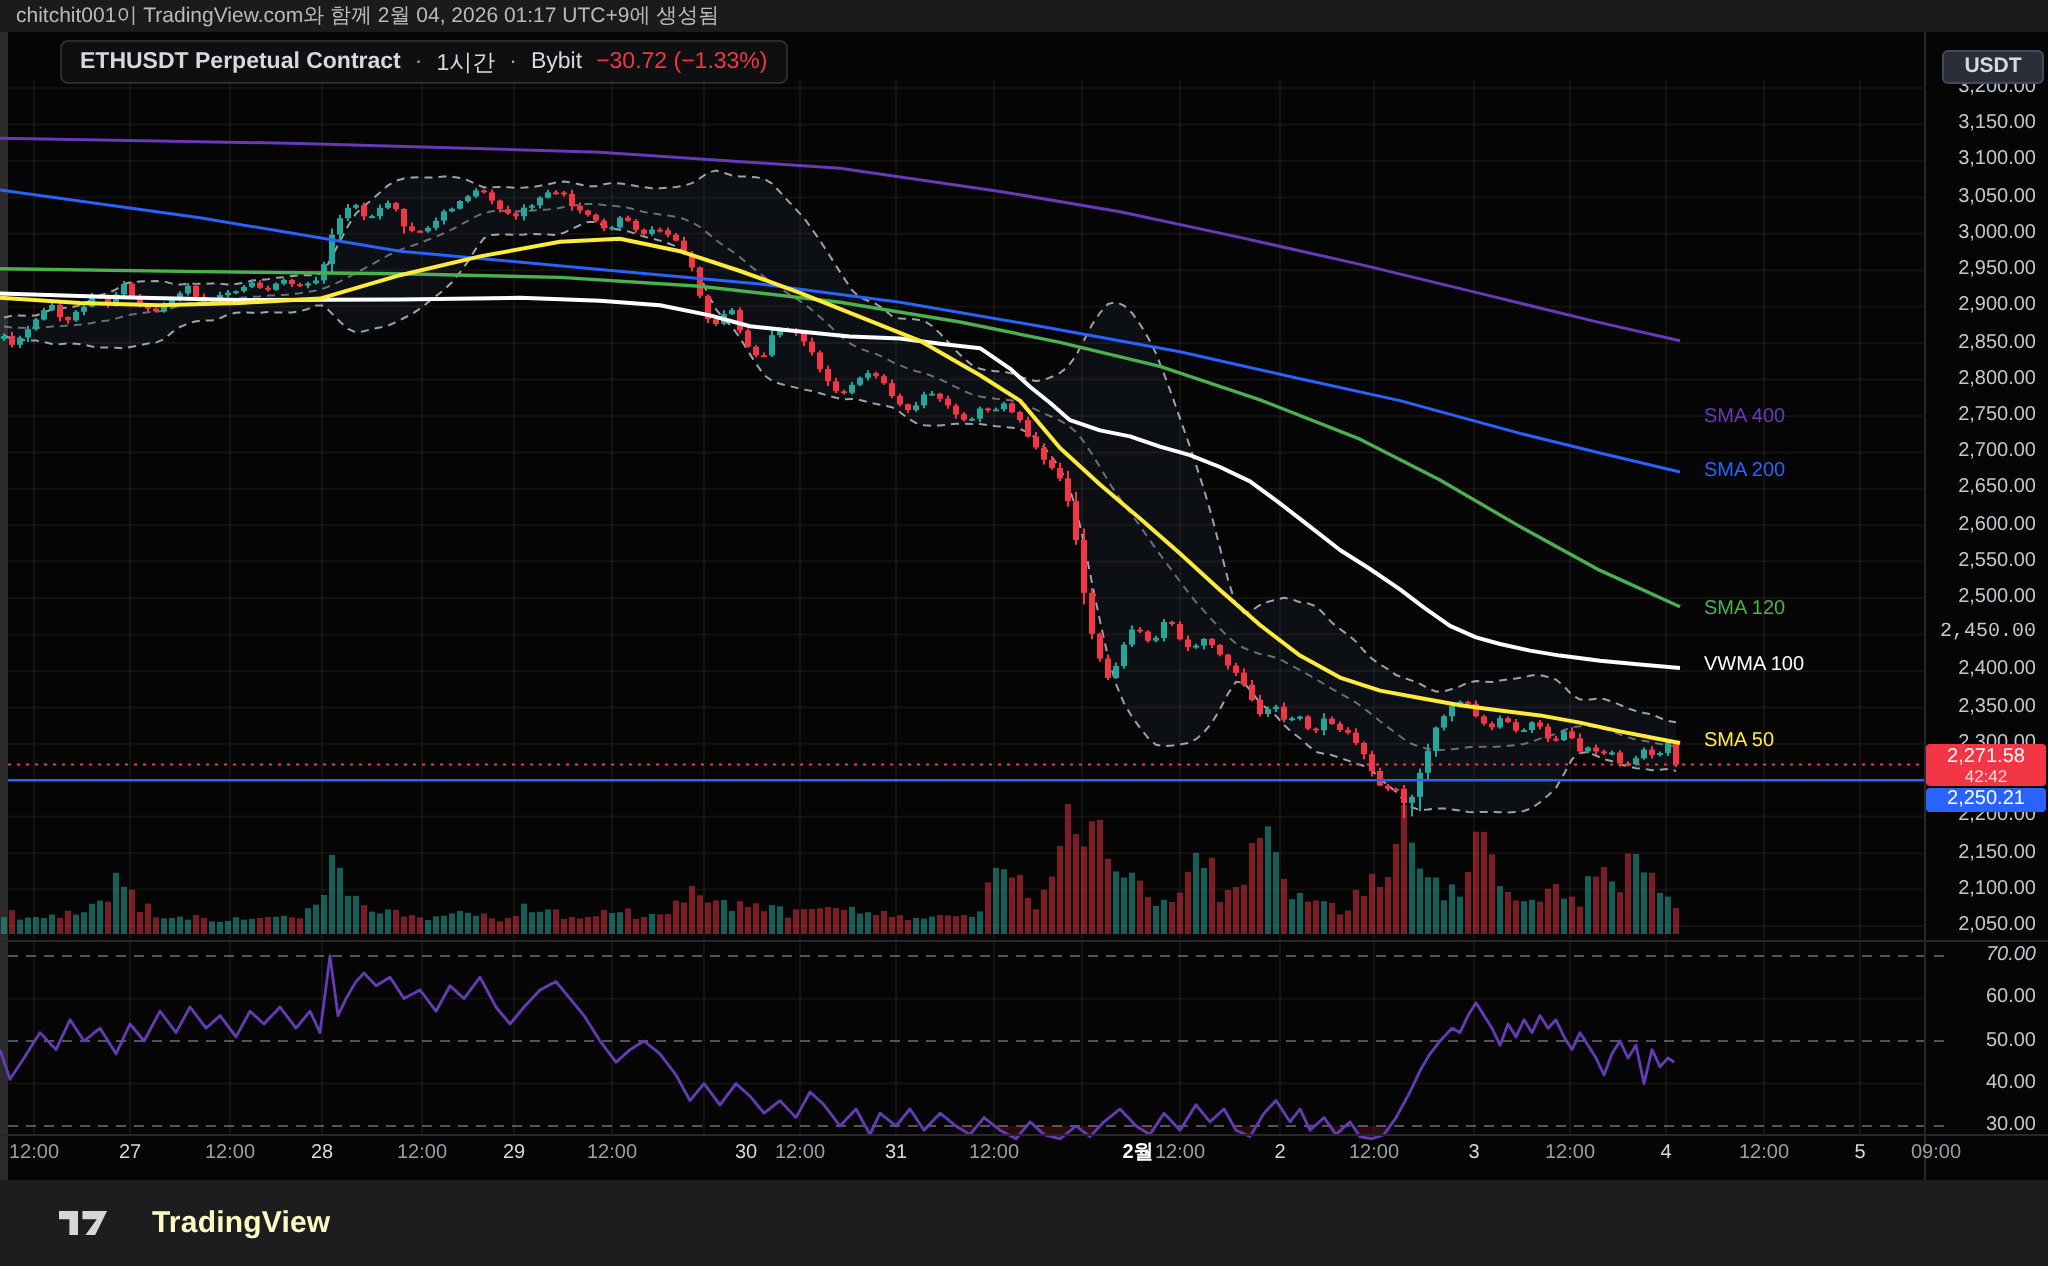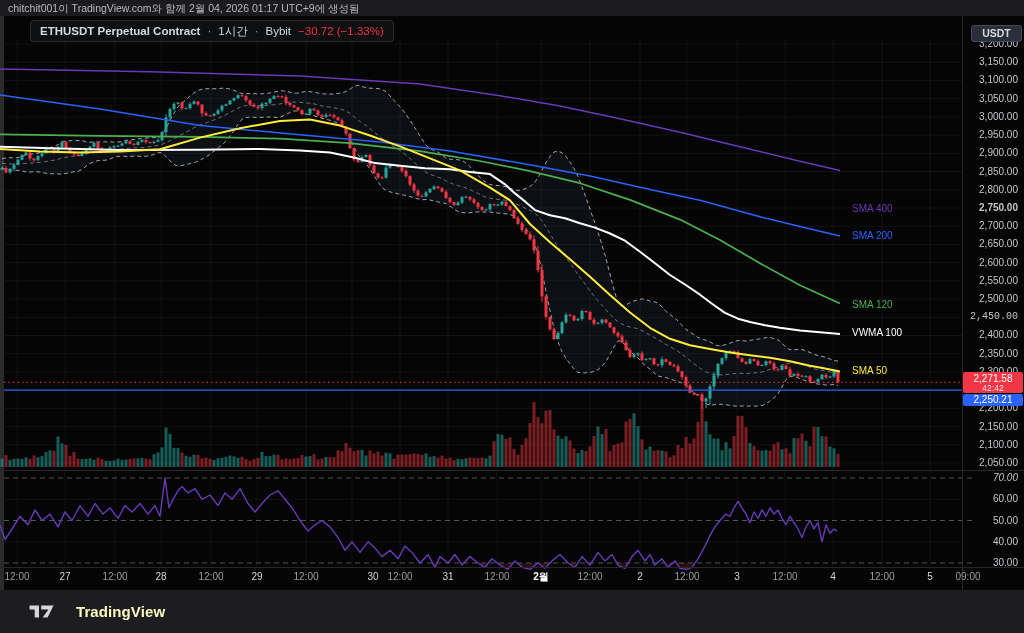--- a/index.html
+++ b/index.html
@@ -1202,21 +1202,21 @@
   <div id="price-axis">
       <div class="axis-label" style="top: 39px;">3,200.00</div>
       <div class="axis-label" style="top: 57.2174px;">3,150.00</div>
       <div class="axis-label" style="top: 75.4348px;">3,100.00</div>
       <div class="axis-label" style="top: 93.6522px;">3,050.00</div>
       <div class="axis-label" style="top: 111.87px;">3,000.00</div>
       <div class="axis-label" style="top: 130.087px;">2,950.00</div>
       <div class="axis-label" style="top: 148.304px;">2,900.00</div>
       <div class="axis-label" style="top: 166.522px;">2,850.00</div>
       <div class="axis-label" style="top: 184.739px;">2,800.00</div>
-      <div class="axis-label" style="top: 202.957px; font-weight: bold;">2,750.00</div>
+      <div class="axis-label" style="top: 202.957px;">2,750.00</div>
       <div class="axis-label" style="top: 221.174px;">2,700.00</div>
       <div class="axis-label" style="top: 239.391px;">2,650.00</div>
       <div class="axis-label" style="top: 257.609px;">2,600.00</div>
       <div class="axis-label" style="top: 275.826px;">2,550.00</div>
       <div class="axis-label" style="top: 294.043px;">2,500.00</div>
       <div class="axis-label" style="top: 312.261px; font-family: Liberation Mono, monospace;">2,450.00</div>
       <div class="axis-label" style="top: 330.478px;">2,400.00</div>
       <div class="axis-label" style="top: 348.696px;">2,350.00</div>
       <div class="axis-label" style="top: 366.913px;">2,300.00</div>
       <div class="axis-label" style="top: 403.348px;">2,200.00</div>
@@ -1236,21 +1236,21 @@
       <div class="time-label date" style="left: 65px;">27</div>
       <div class="time-label time" style="left: 115px;">12:00</div>
       <div class="time-label date" style="left: 161px;">28</div>
       <div class="time-label time" style="left: 211px;">12:00</div>
       <div class="time-label date" style="left: 257px;">29</div>
       <div class="time-label time" style="left: 306px;">12:00</div>
       <div class="time-label date" style="left: 363px; margin-left: 10px;">30</div>
       <div class="time-label time" style="left: 400px;">12:00</div>
       <div class="time-label date" style="left: 448px;">31</div>
       <div class="time-label time" style="left: 497px;">12:00</div>
-      <div class="time-label month" style="left: 541px;">2월</div>
+      <div class="time-label month" style="left: 569px;">2월</div>
       <div class="time-label time" style="left: 590px;">12:00</div>
       <div class="time-label date" style="left: 640px;">2</div>
       <div class="time-label time" style="left: 687px;">12:00</div>
       <div class="time-label date" style="left: 737px;">3</div>
       <div class="time-label time" style="left: 785px;">12:00</div>
       <div class="time-label date" style="left: 833px;">4</div>
       <div class="time-label time" style="left: 882px;">12:00</div>
       <div class="time-label date" style="left: 930px;">5</div>
       <div class="time-label time" style="left: 968px;">09:00</div>
     </div>

